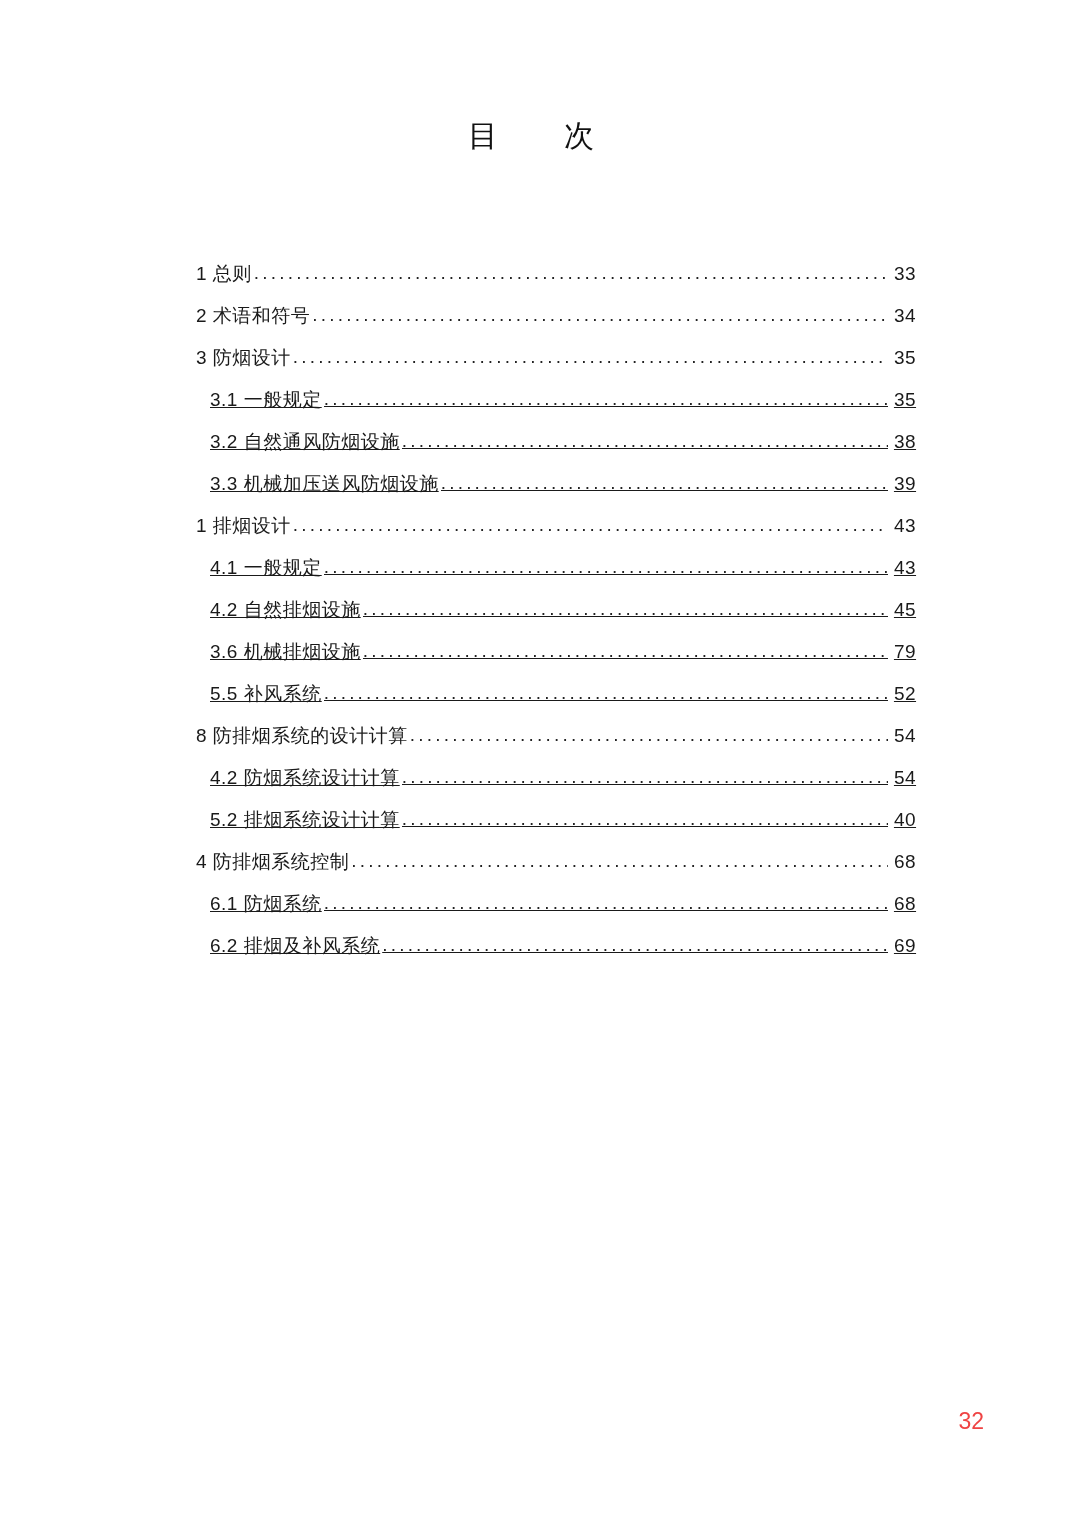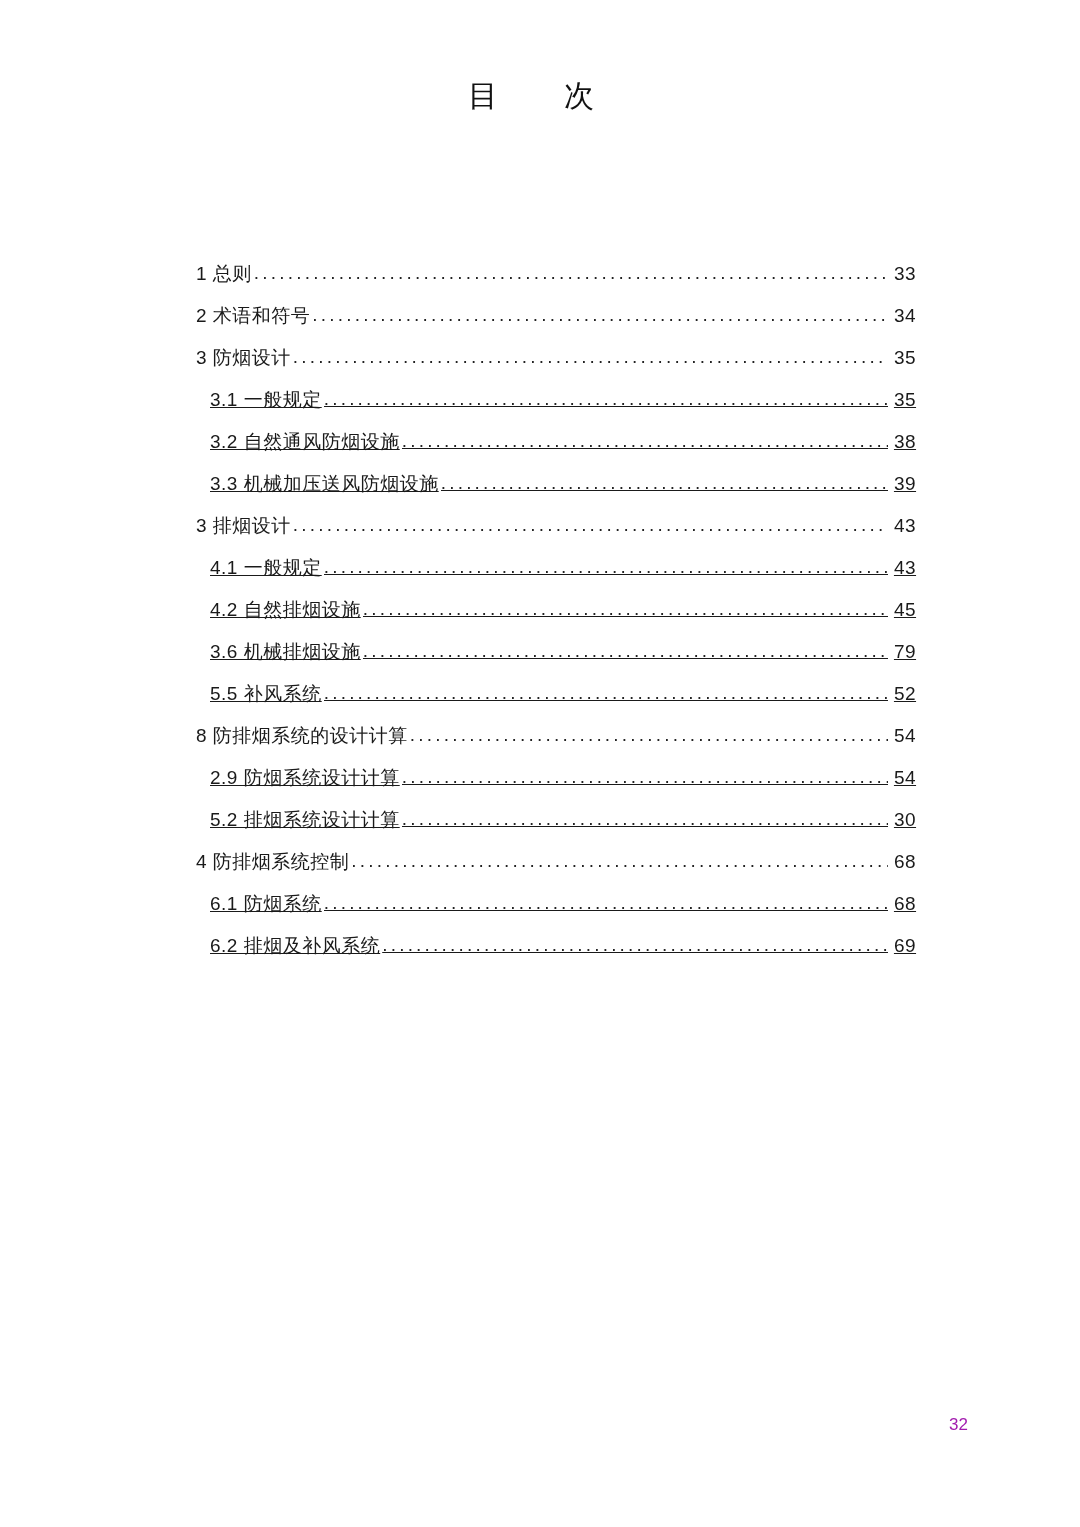--- a/index.html
+++ b/index.html
@@ -18,21 +18,21 @@
   .page {
     position: relative;
     width: 1080px;
     height: 1527px;
     box-sizing: border-box;
   }
   .page-title {
     text-align: center;
     font-size: 30px;
     letter-spacing: 18px;
-    padding-top: 76px;
+    padding-top: 116px;
     font-weight: 400;
     color: #111;
     font-family: Liberation Sans, sans-serif;
   }
   .toc {
     margin: 0;
     padding: 0;
     list-style: none;
     position: absolute;
     left: 196px;
@@ -69,24 +69,24 @@
     top: -1px;
   }
   .toc-page {
     flex: 0 0 auto;
     text-align: center;
     min-width: 26px;
     letter-spacing: 0.5px;
   }
   .folio {
     position: absolute;
-    right: 112px;
+    right: 96px;
     bottom: 92px;
-    font-size: 17px;
-    color: #a21caf;
+    font-size: 23px;
+    color: #ef4444;
     font-family: "Liberation Sans", "DejaVu Sans", sans-serif;
   }
 </style>
 </head>
 <body>
 
 <div class="page">
 
   <div class="page-title">目　次</div>
 
@@ -115,21 +115,21 @@
         <span class="toc-label">3.2 自然通风防烟设施</span>
         <span class="toc-dots">........................................................................................................</span>
         <span class="toc-page">38</span>
       </li>
       <li class="toc-entry indent">
         <span class="toc-label">3.3 机械加压送风防烟设施</span>
         <span class="toc-dots">........................................................................................................</span>
         <span class="toc-page">39</span>
       </li>
       <li class="toc-entry">
-        <span class="toc-label">3 排烟设计</span>
+        <span class="toc-label">1 排烟设计</span>
         <span class="toc-dots">........................................................................................................</span>
         <span class="toc-page">43</span>
       </li>
       <li class="toc-entry indent">
         <span class="toc-label">4.1 一般规定</span>
         <span class="toc-dots">........................................................................................................</span>
         <span class="toc-page">43</span>
       </li>
       <li class="toc-entry indent">
         <span class="toc-label">4.2 自然排烟设施</span>
@@ -145,28 +145,28 @@
         <span class="toc-label">5.5 补风系统</span>
         <span class="toc-dots">........................................................................................................</span>
         <span class="toc-page">52</span>
       </li>
       <li class="toc-entry">
         <span class="toc-label">8 防排烟系统的设计计算</span>
         <span class="toc-dots">........................................................................................................</span>
         <span class="toc-page">54</span>
       </li>
       <li class="toc-entry indent">
-        <span class="toc-label">2.9 防烟系统设计计算</span>
+        <span class="toc-label">4.2 防烟系统设计计算</span>
         <span class="toc-dots">........................................................................................................</span>
         <span class="toc-page">54</span>
       </li>
       <li class="toc-entry indent">
         <span class="toc-label">5.2 排烟系统设计计算</span>
         <span class="toc-dots">........................................................................................................</span>
-        <span class="toc-page">30</span>
+        <span class="toc-page">40</span>
       </li>
       <li class="toc-entry">
         <span class="toc-label">4 防排烟系统控制</span>
         <span class="toc-dots">........................................................................................................</span>
         <span class="toc-page">68</span>
       </li>
       <li class="toc-entry indent">
         <span class="toc-label">6.1 防烟系统</span>
         <span class="toc-dots">........................................................................................................</span>
         <span class="toc-page">68</span>

